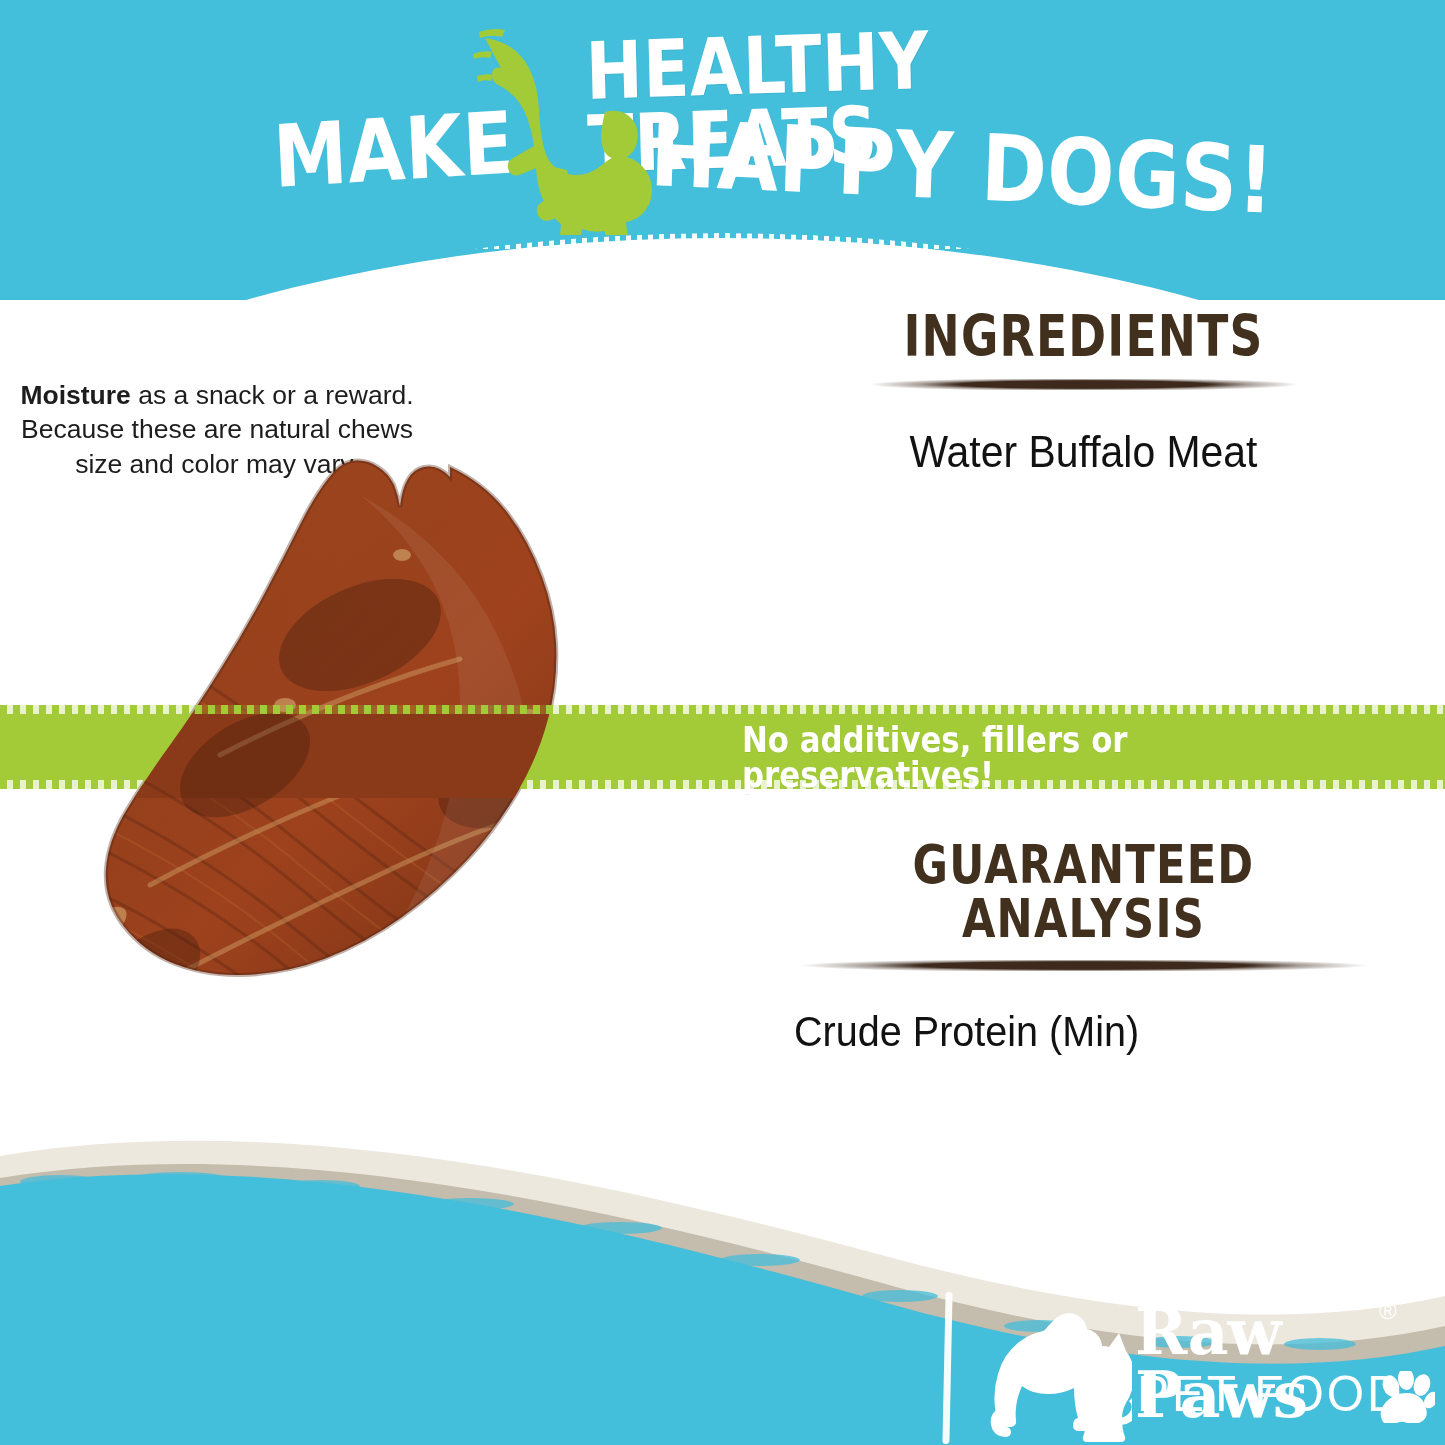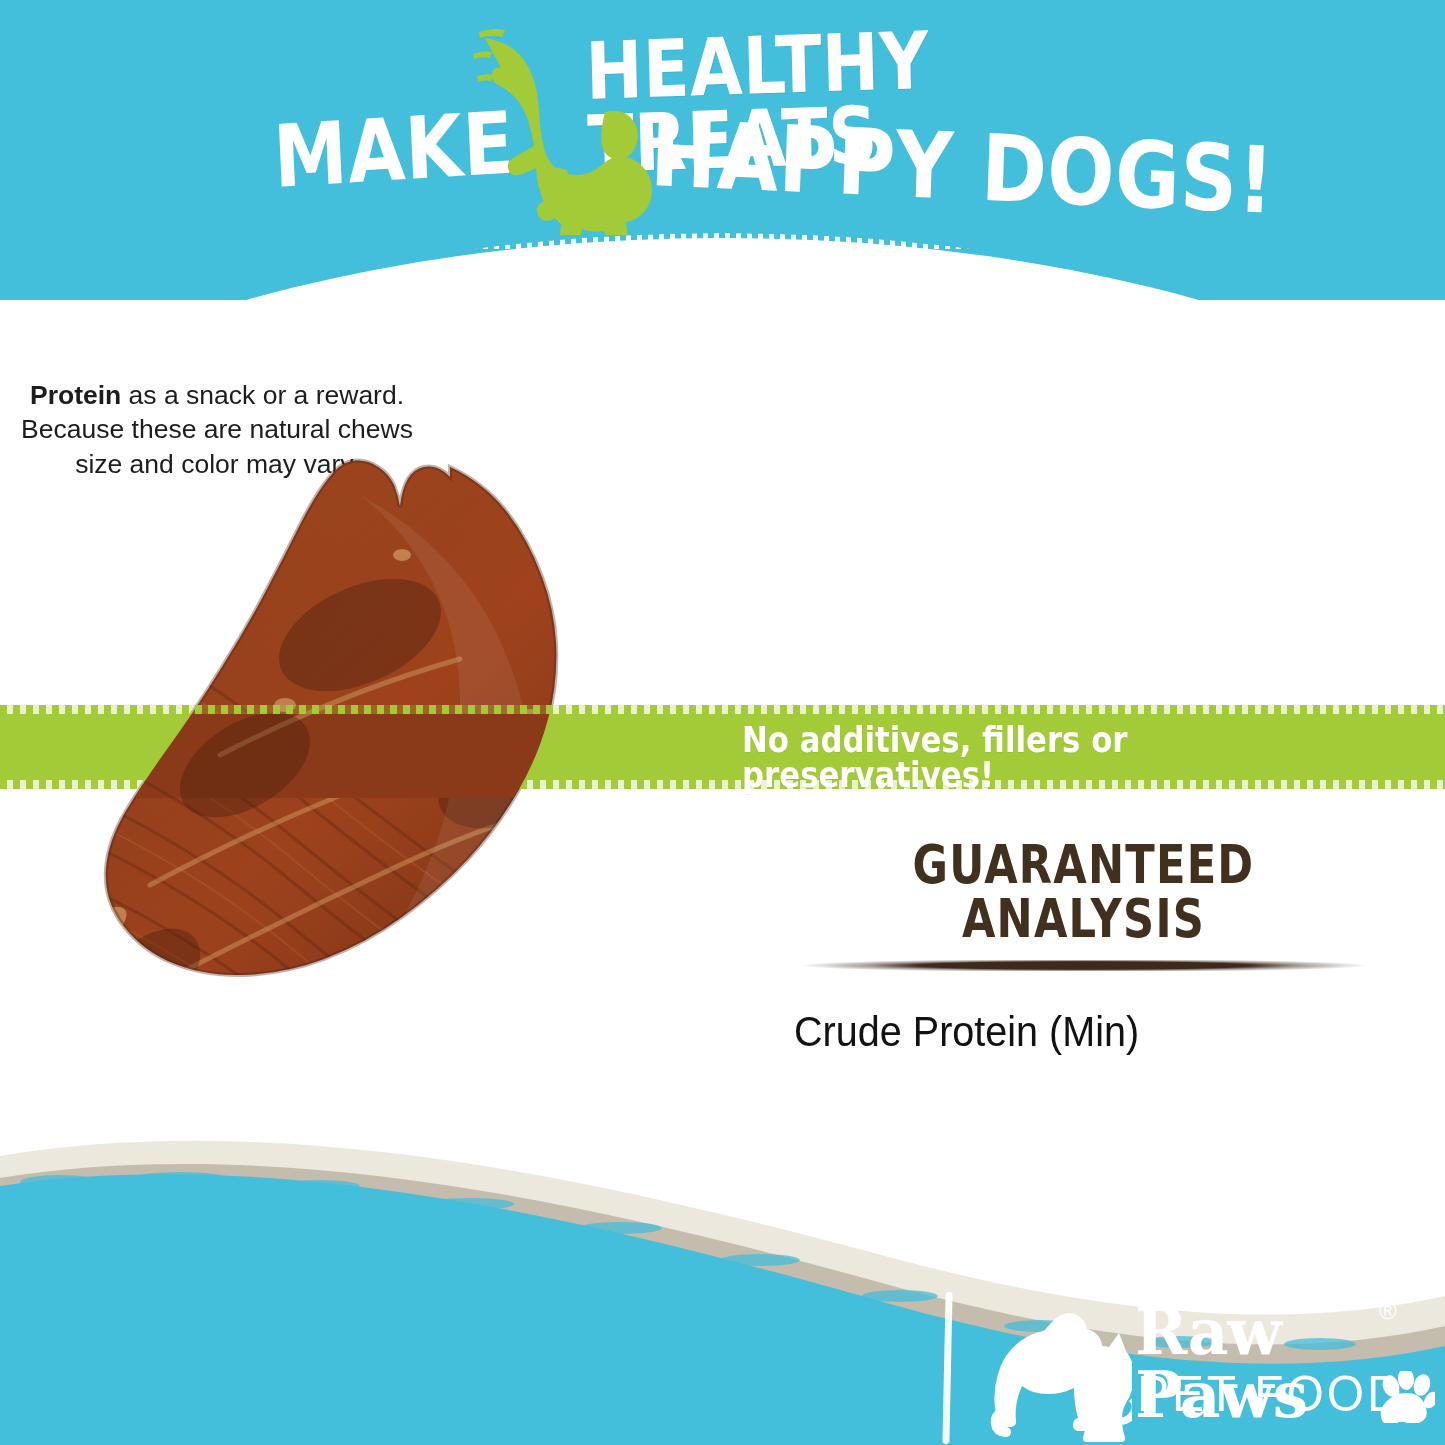--- a/index.html
+++ b/index.html
@@ -208,21 +208,21 @@
                q-8 -24 -28 -34
                q-9 -4 -8 -12 q1 -8 9 -6 z"></path>
 
       <path d="M150 92 q16 -4 26 6 q9 9 6 24 q-3 14 -16 17 q-11 2 -17 -8 q-6 -12 1 -39 z"></path>
 
       <path d="M112 150 q6 20 0 34 q-5 12 -16 16 q-9 3 -13 -5 q-4 -8 4 -13 q9 -5 11 -16 q2 -10 1 -19 z"></path>
     </g>
   </svg>
 
   <div class="left-note">
-    <b>Protein</b><span> as a snack or a reward. Because these are natural chews size and color may vary.</span>
+    <b>Moisture</b><span> as a snack or a reward. Because these are natural chews size and color may vary.</span>
   </div>
 
   <div class="meat-wrap">
     <svg viewBox="0 0 700 720" width="700" height="720">
       <defs>
         <linearGradient id="mg" x1="0" y1="0" x2="1" y2="1">
           <stop offset="0%" stop-color="#6d3018"></stop>
           <stop offset="20%" stop-color="#8d3d1c"></stop>
           <stop offset="45%" stop-color="#a8461f"></stop>
           <stop offset="70%" stop-color="#8a3a18"></stop>
@@ -304,20 +304,25 @@
                q-40 1 -74 -14 q-30 -14 -48 -40 q-16 -24 -14 -52
                q2 -28 20 -58 q18 -30 44 -66 q26 -36 52 -78
                q24 -38 44 -76 q18 -34 34 -66 q14 -28 28 -46
                q12 -16 24 -18 q14 -2 26 6 q10 6 16 18 q4 10 6 22
                q2 -18 8 -28 q6 -10 16 -12 q14 -3 26 10 z" fill="none" stroke="#4a1f0e" stroke-opacity=".35" stroke-width="4"></path>
     </svg>
   </div>
 
   <div class="rcol">
 
+    <div style="position:absolute;left:0;top:308px;width:723px;">
+      <div class="sec-title">INGREDIENTS</div>
+      <div class="rule"></div>
+      <div class="sec-body" style="margin-top:34px;">Water Buffalo Meat</div>
+    </div>
 
 
     <div style="position:absolute;left:0;top:838px;width:723px;">
       <div class="sec-title small">GUARANTEED ANALYSIS</div>
       <div class="rule wide"></div>
       <div class="ga-table">
         <div class="ga-row">
           <div class="ga-label">Crude Protein (Min)</div>
           <div class="ga-val">68.0%</div>
         </div>

